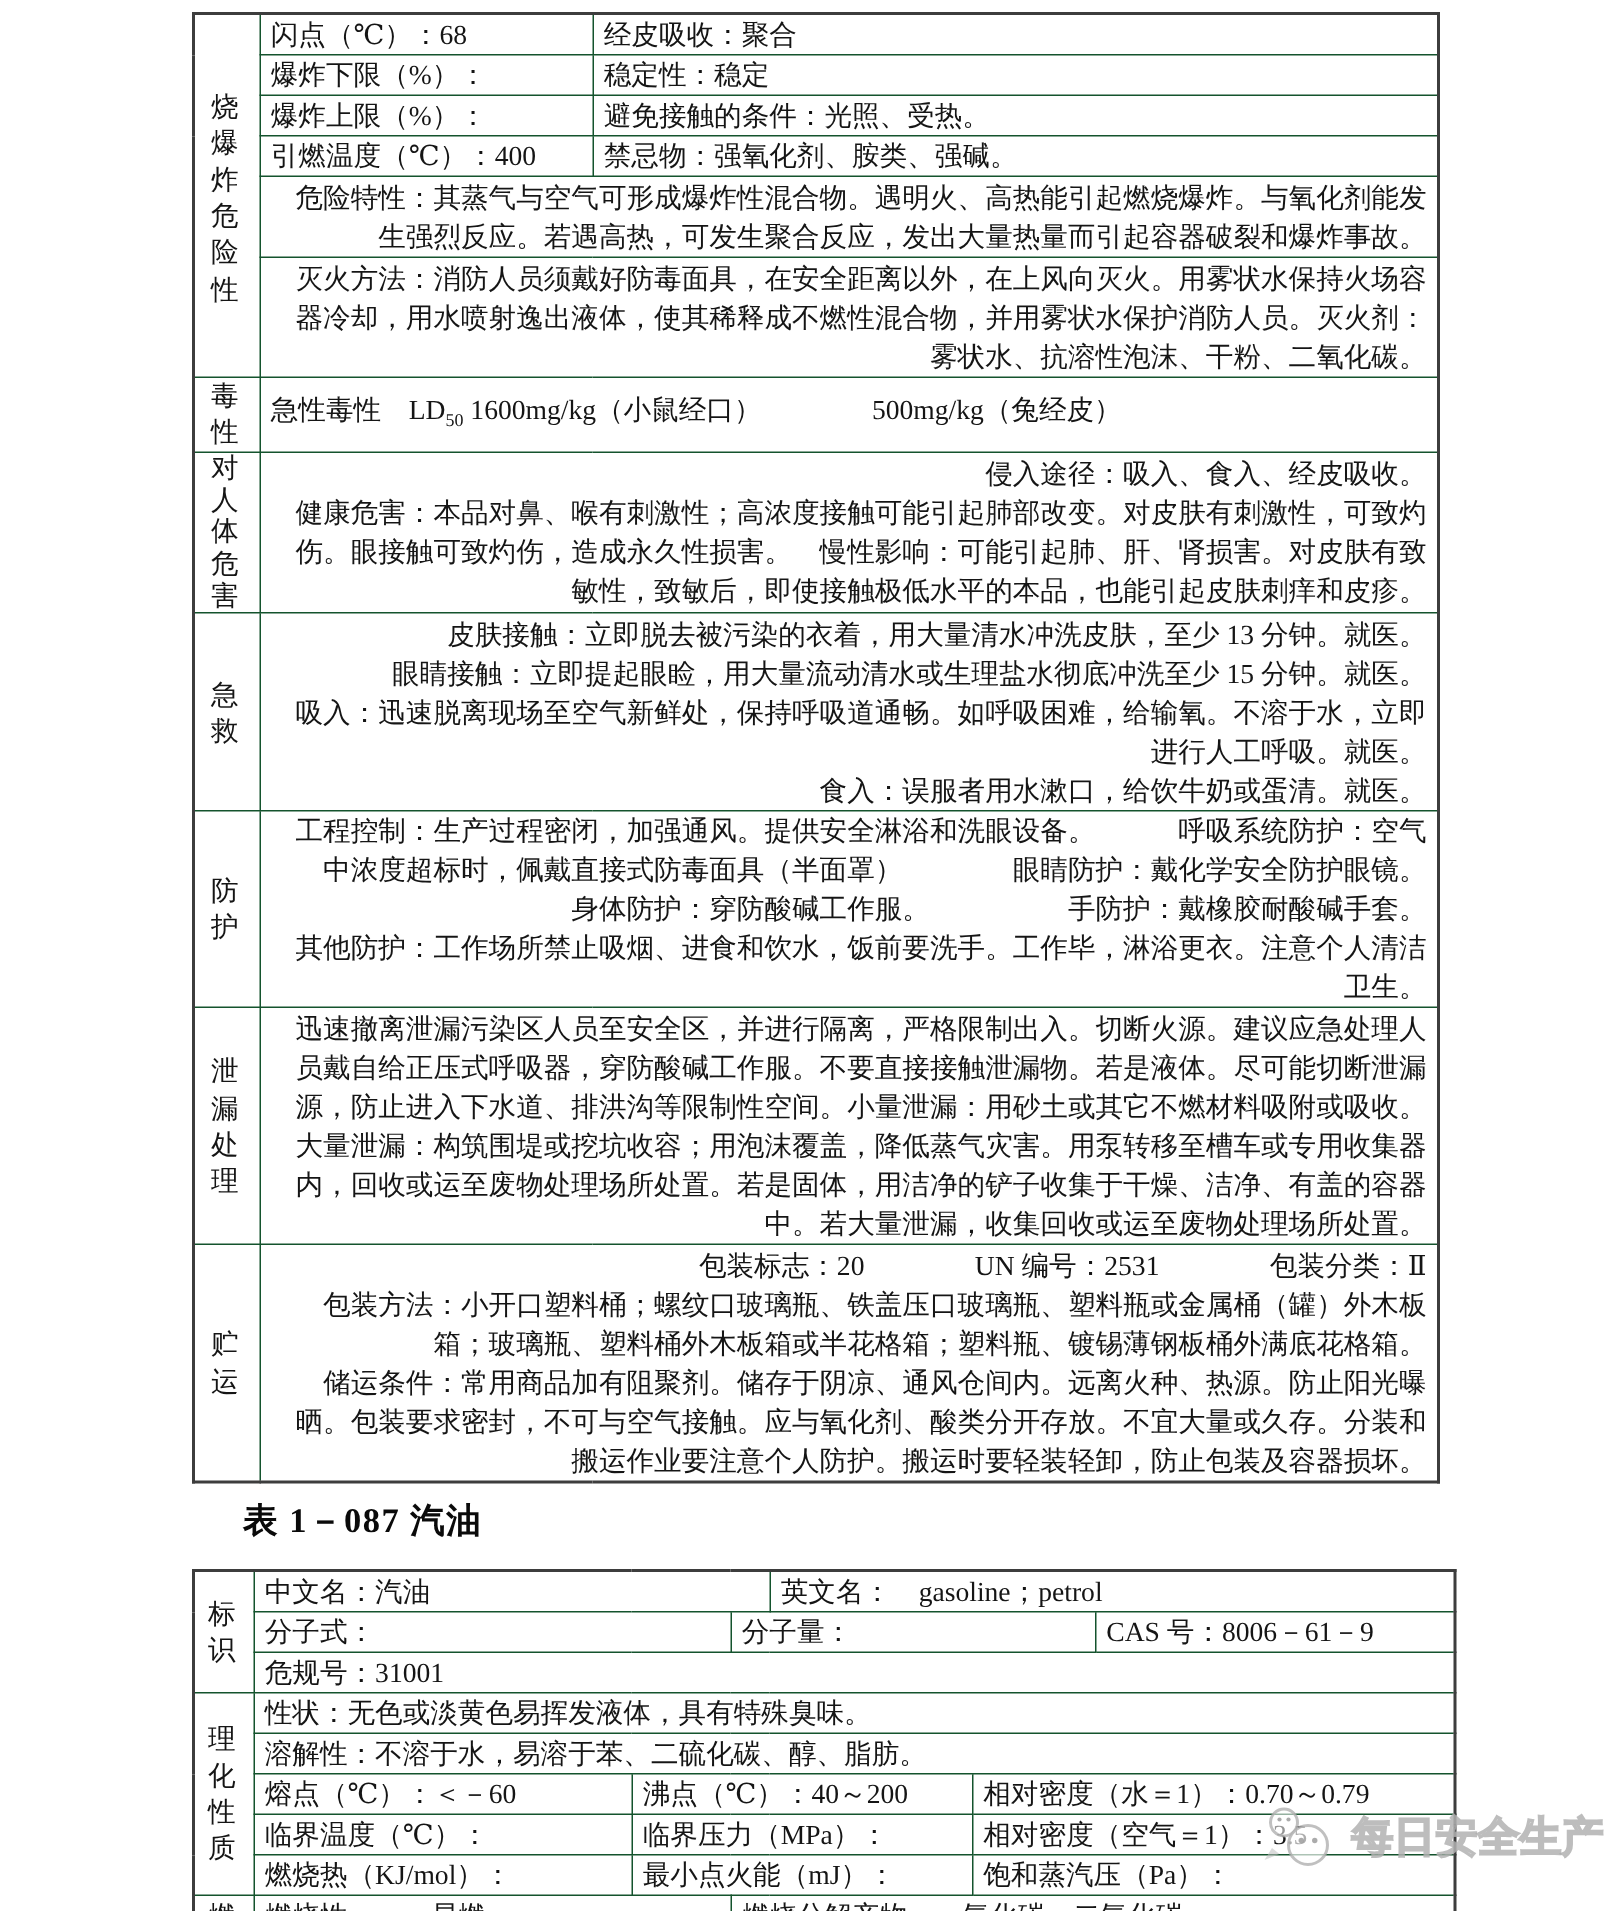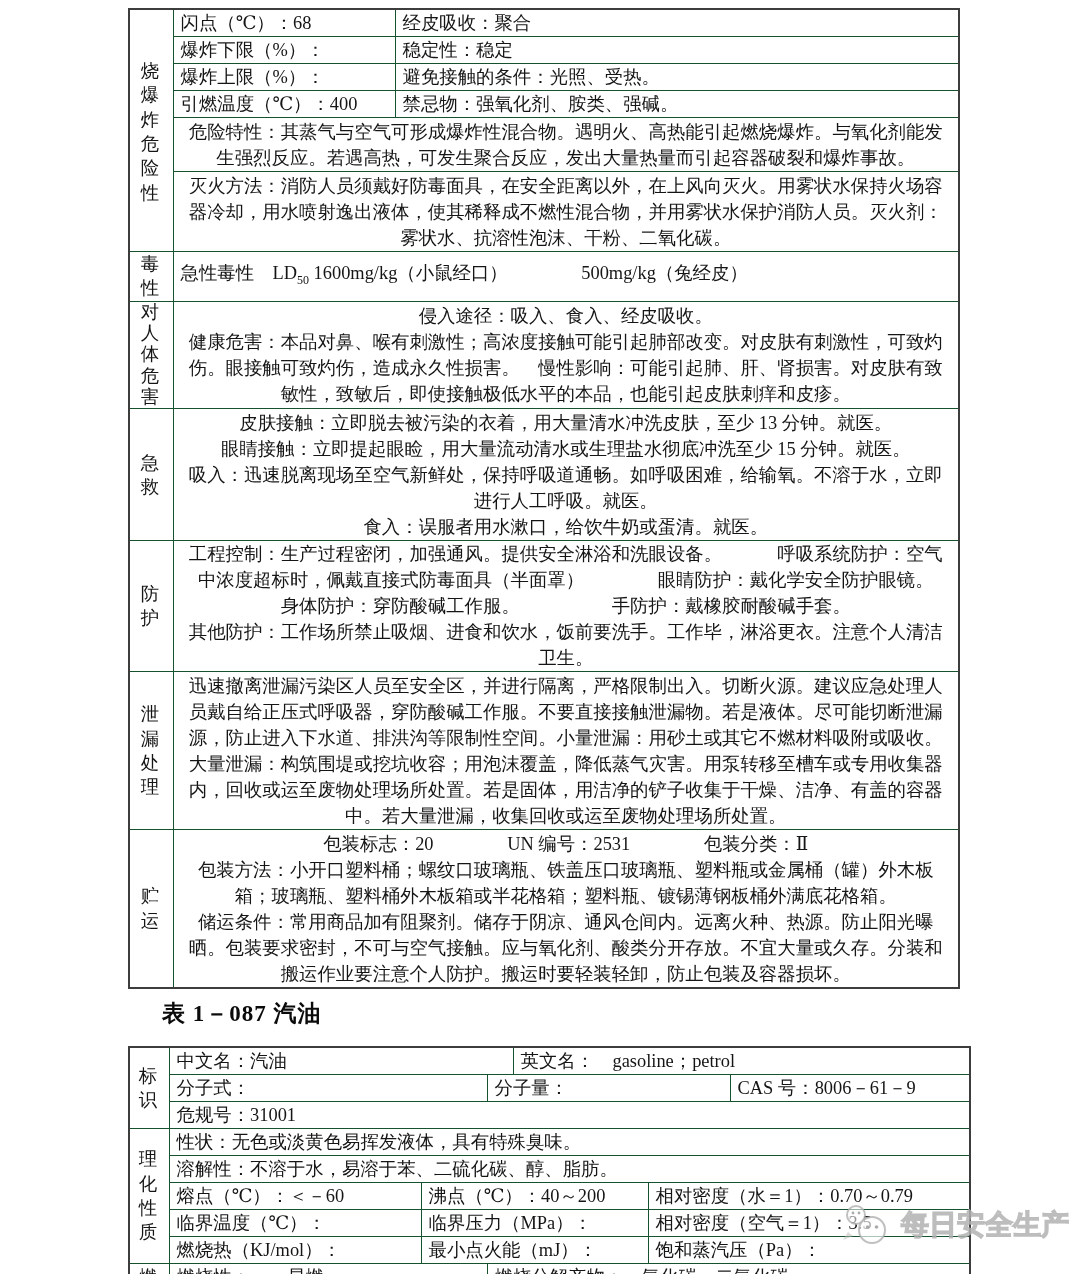--- a/index.html
+++ b/index.html
@@ -31,21 +31,21 @@
   .label-cell { text-align:center; padding:0 1px !important; }
   .label-top { vertical-align:top; padding-top:3px !important; }
   .vlabel {
     width:1.15em;
     margin:0 auto;
     word-break:break-all;
     text-align:left;
     line-height:1.32;
   }
   .vlabel.tight { line-height:1.16; }
-  .para { text-align:center; }
+  .para { text-align:right; }
   tr.h27 { height:27px; }
   tr.h54 { height:54px; }
   tr.h80 { height:80px; }
   tr.h46 { height:46px;padding-left:30px; }
   tr.h106 { height:106px; }
   tr.h132 { height:132px; }
   tr.h158 { height:158px; }
   tr.h25 { height:25px; }
   sub.ld-sub { font-size:12px;font-family:Liberation Serif, serif; }
   .doc-title {

